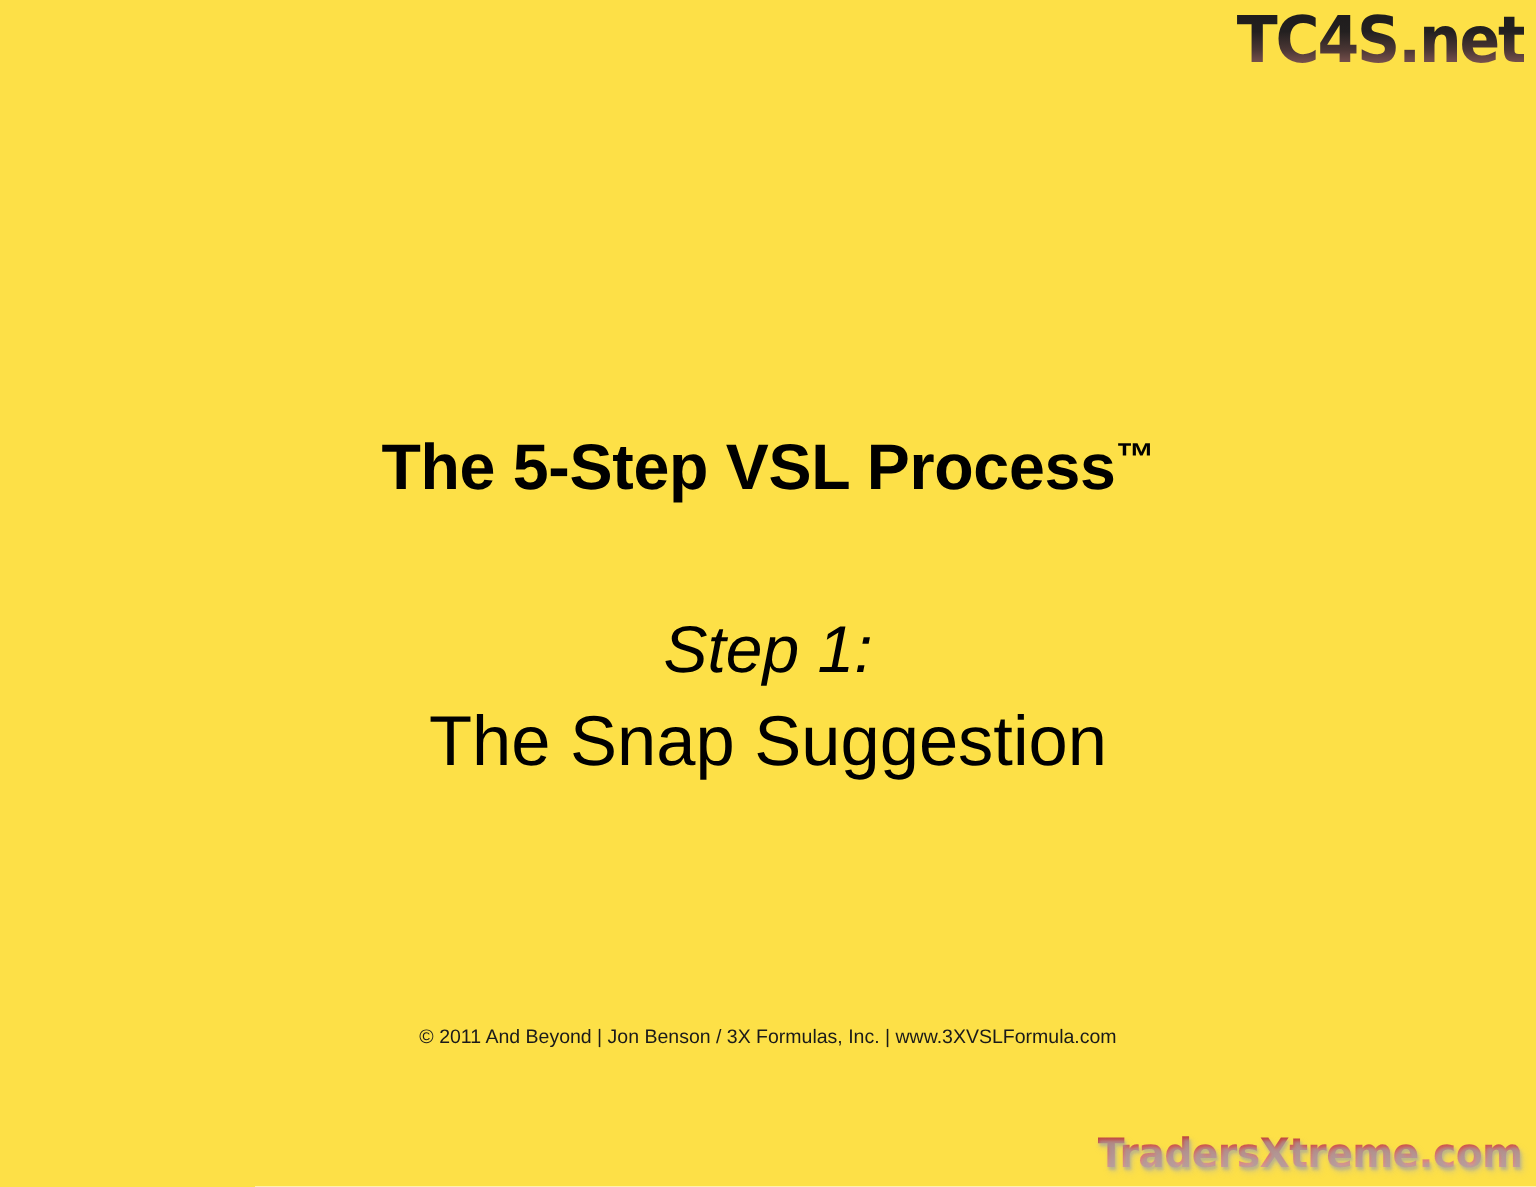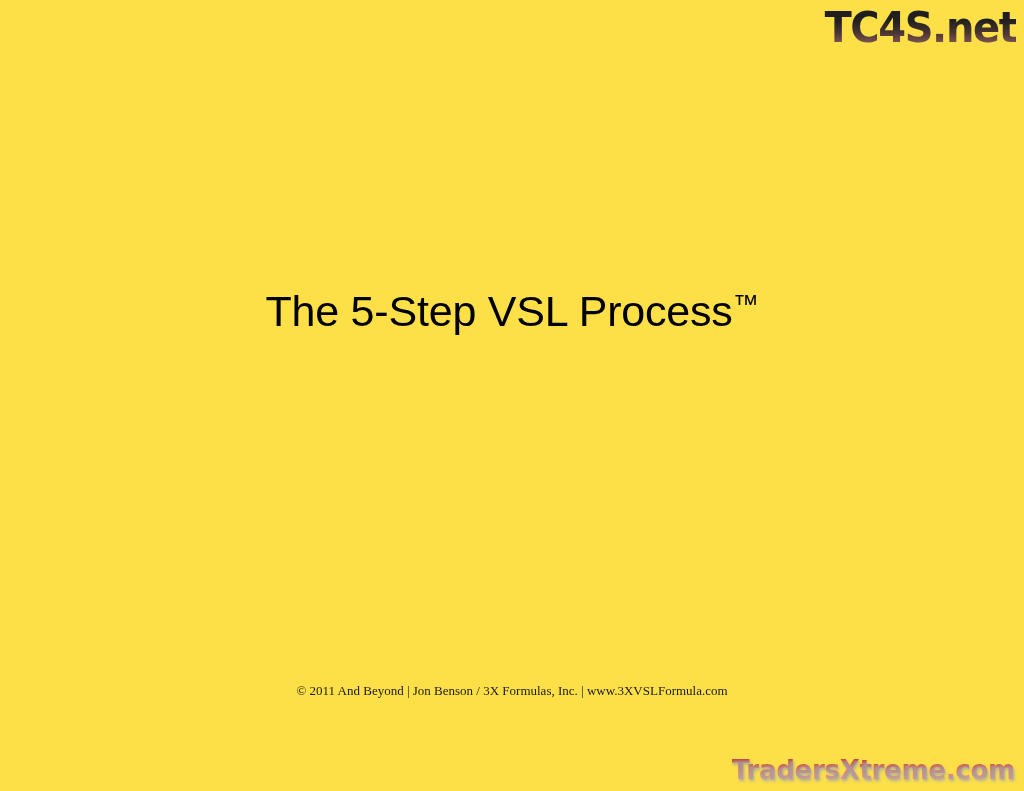--- a/index.html
+++ b/index.html
@@ -44,21 +44,21 @@
   }
 
   
   #title {
     position: absolute;
     top: 278px;
     left: 0;
     width: 1024px;
     text-align: center;
     font-family: "Liberation Sans", sans-serif;
-    font-weight: normal;
+    font-weight: bold;
     font-size: 43px;
     line-height: 52px;
     color: #000000;
     letter-spacing: -0.2px;
     white-space: nowrap;
   }
   #title .tm {
     font-size: 26px;
     vertical-align: 13px;
     letter-spacing: 0;
@@ -117,21 +117,21 @@
     white-space: nowrap;
   }
 
   
   #copyright {
     position: absolute;
     top: 682px;
     left: 0;
     width: 1024px;
     text-align: center;
-    font-family: Liberation Serif, serif;
+    font-family: Liberation Sans, sans-serif;
     font-size: 13px;
     line-height: 17px;
     color: #1a1a1a;
     white-space: nowrap;
   }
 
   
   #tx-watermark {
     position: absolute;
     bottom: 4px;
@@ -169,20 +169,24 @@
 
 <div id="slide">
 
   <div id="tc4s-logo">TC4S.net</div>
 
   <div id="title">
     <span>The 5-Step VSL Process</span><span class="tm">™</span>
   </div>
 
 
+  <div id="subtitle-block">
+    <div id="subtitle-step">Step 1:</div>
+    <div id="subtitle-main">The Snap Suggestion</div>
+  </div>
 
   <div id="copyright">© 2011 And Beyond  |  Jon Benson / 3X Formulas, Inc.  |  www.3XVSLFormula.com</div>
 
   <div id="tx-watermark">
     <span class="tx-fill">TradersXtreme.com</span>
   </div>
 
 </div>
 
 </body></html>

